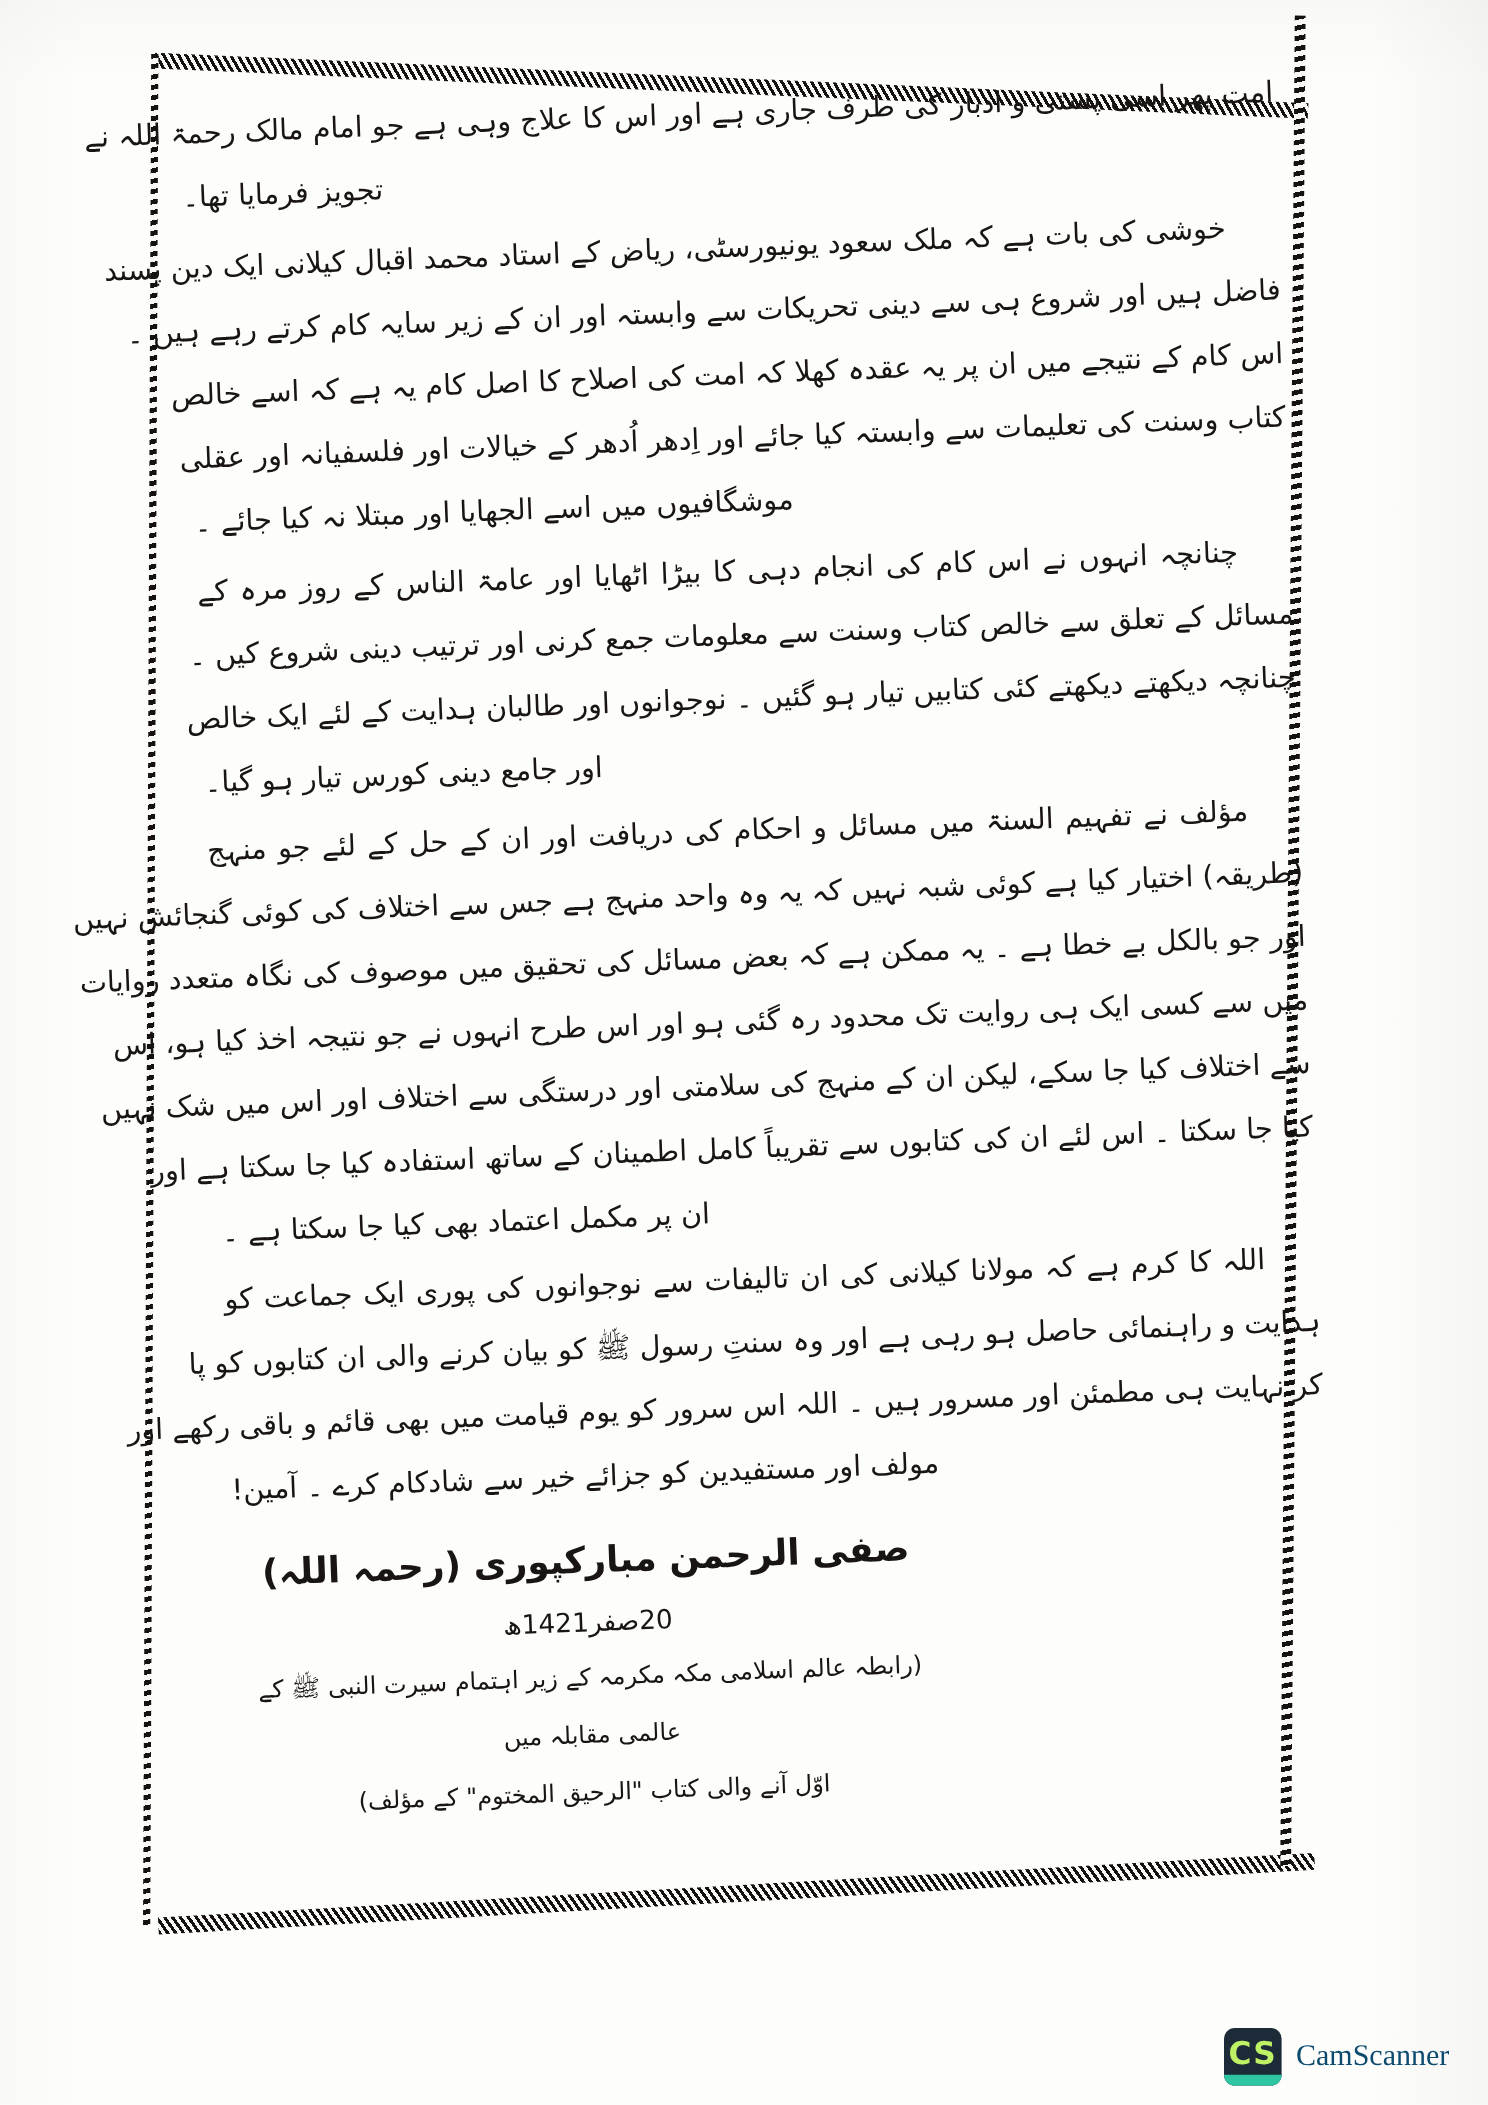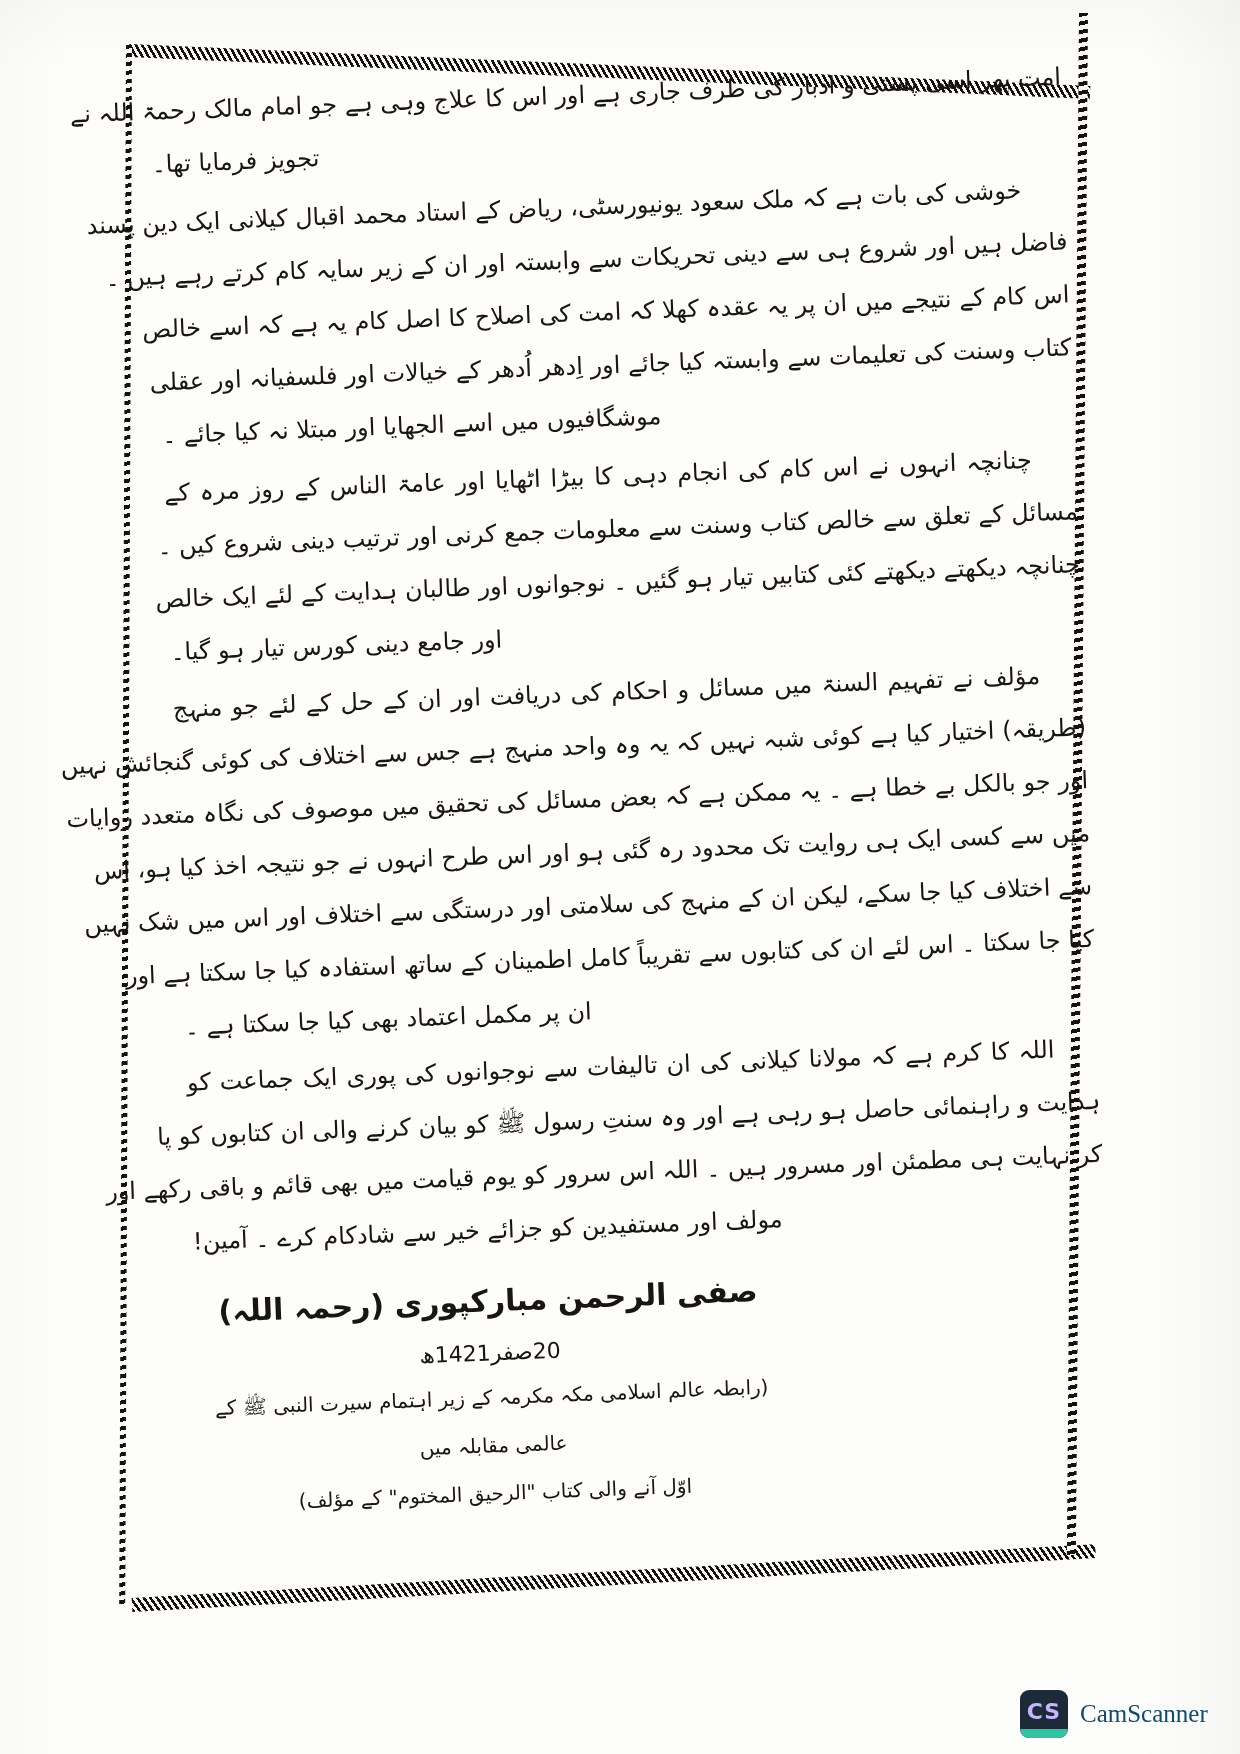--- a/index.html
+++ b/index.html
@@ -52,21 +52,21 @@
   .signature{font-size:30px;font-weight:bold;line-height:60px;}
   .date-line{font-size:22px;line-height:40px;margin-top:2px;}
   .footnote-line{font-size:20px;line-height:48px;}
 
   
   .watermark{position:absolute;left:1020px;top:1690px;display:flex;align-items:center;gap:12px;}
   .cs-logo{
     position:relative;width:48px;height:48px;border-radius:9px;
     background:#1d2b38;display:flex;align-items:center;justify-content:center;
   }
-  .cs-logo span{color:#c4b5fd;font-size:22px;font-weight:bold;letter-spacing:1px;margin-top:-5px;}
+  .cs-logo span{color:#bef264;font-size:26px;font-weight:bold;letter-spacing:1px;margin-top:-5px;}
   .cs-strip{position:absolute;bottom:0;left:0;width:100%;height:9px;background:#2ec5a2;border-radius:0 0 9px 9px;}
   .cs-text{font-family:"Liberation Serif",serif;font-size:25px;color:#0c4a6e;}
 </style>
 </head>
 <body>
 
 <div class="scan-noise"></div>
 
 <div>
   <div class="chain border-top"></div>

